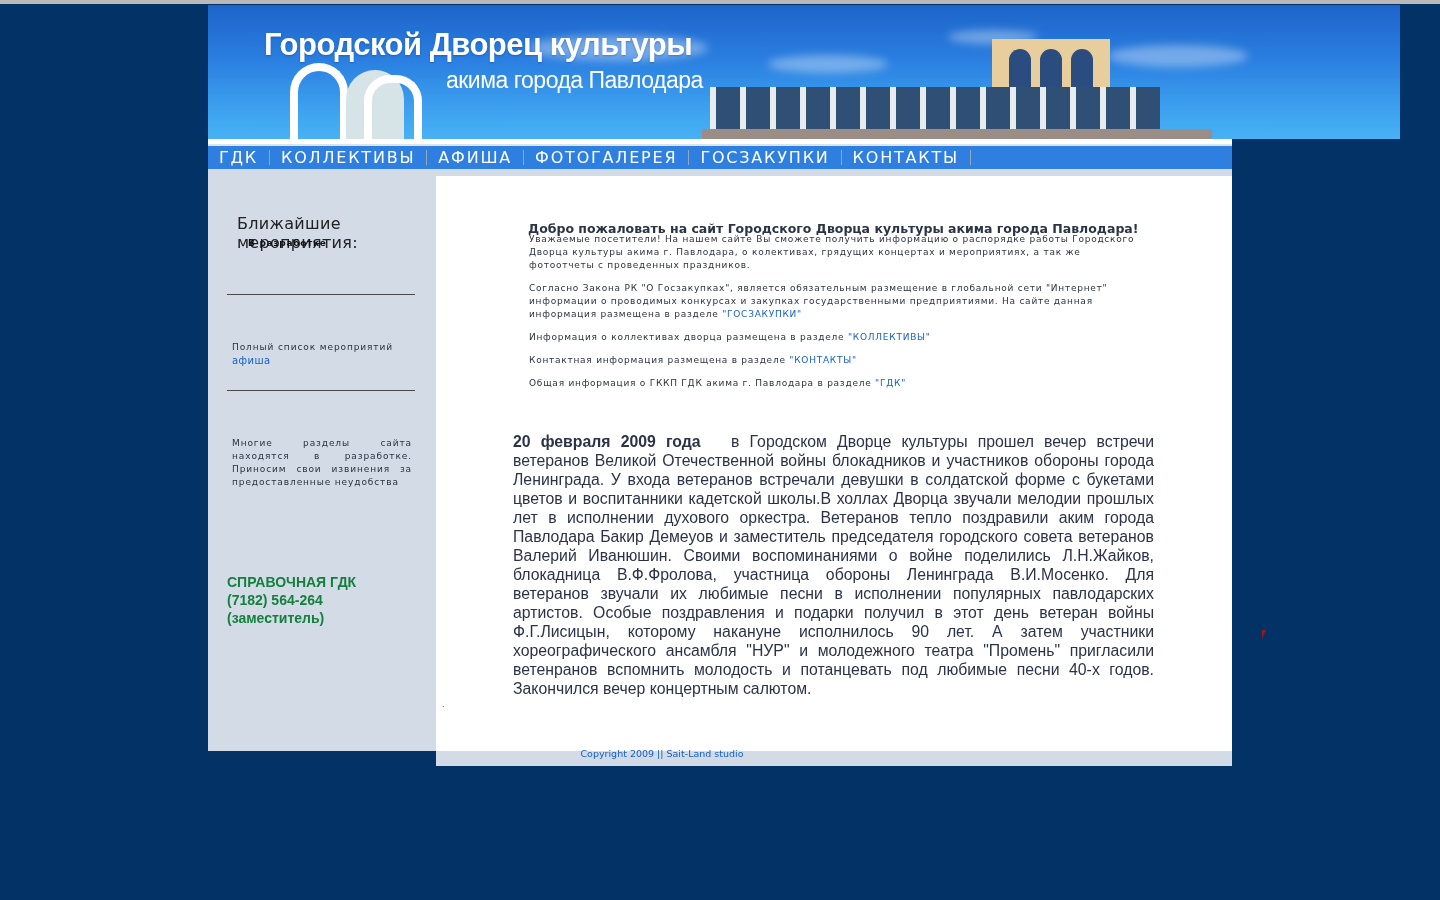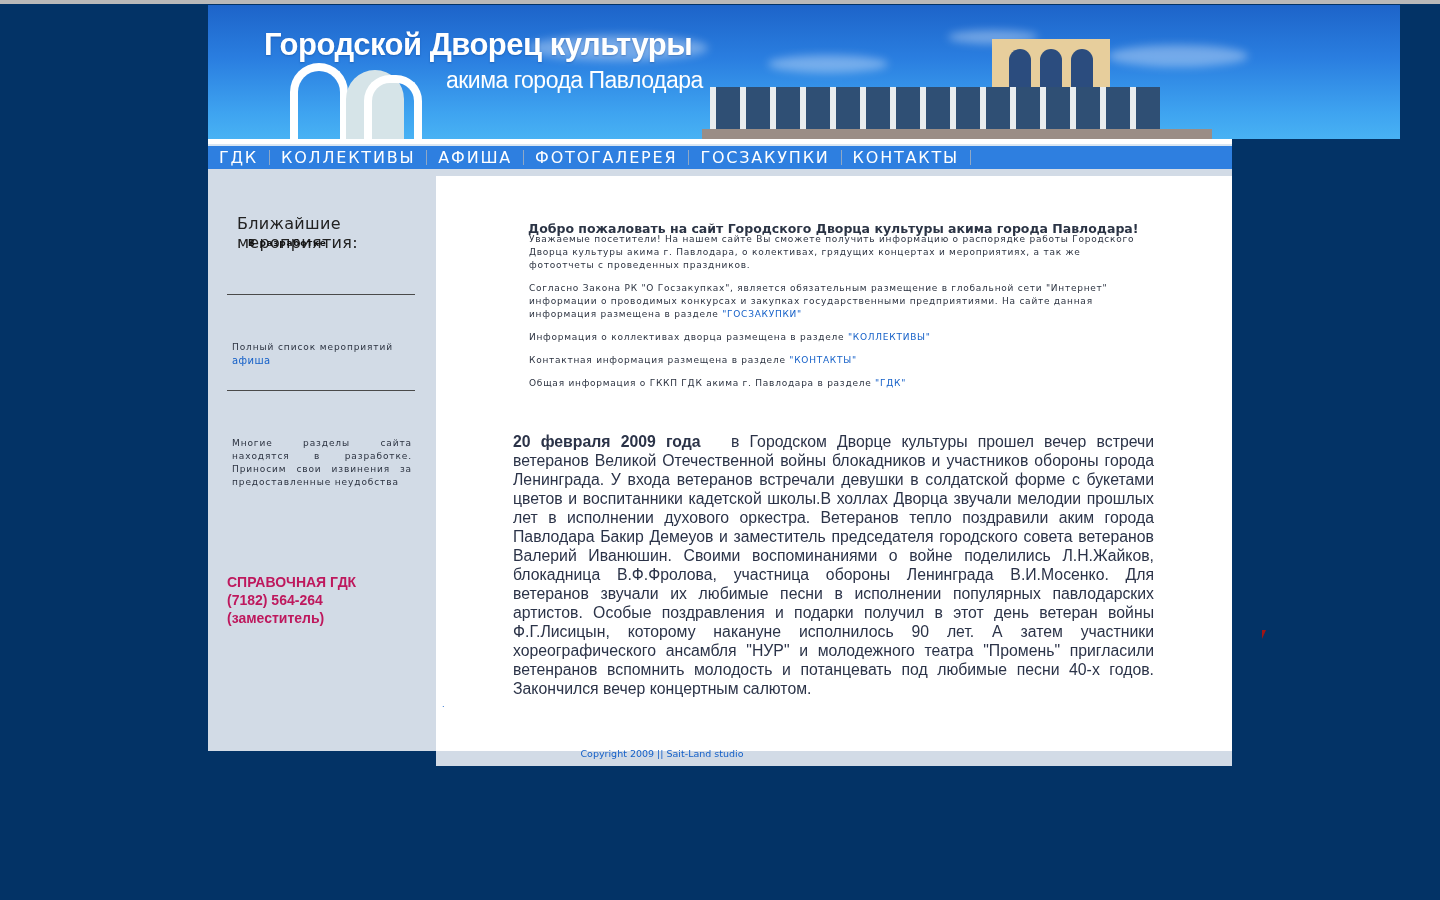--- a/index.html
+++ b/index.html
@@ -56,21 +56,21 @@
   .columns { display: flex; width: 1024px; height: 575px; }
   .sidebar { width: 228px; background: #d2dbe6; position: relative; }
   .content { width: 796px; background: #ffffff; position: relative; }
 
   .sb-heading { position: absolute; left: 29px; top: 38px; font-size: 16px; color: #222; letter-spacing: 0.3px; }
   .sb-status { position: absolute; left: 40px; top: 62px; font-size: 9px; font-weight: bold; color: #111; letter-spacing: 0.7px; }
   .sb-hr { position: absolute; left: 19px; width: 188px; height: 1px; background: #4a4a4a; }
   .sb-text { position: absolute; left: 24px; font-size: 9px; color: #2b3240; letter-spacing: 0.9px; line-height: 13px; }
   .sb-link { color: #1560c8; text-decoration: none; cursor: pointer; display: block; letter-spacing: 0.4px; font-size: 10px; }
   .sb-note { position: absolute; left: 24px; top: 261px; width: 180px; font-size: 9px; color: #2b3240; letter-spacing: 0.9px; line-height: 13px; text-align: justify; }
-  .sb-phone { position: absolute; left: 19px; top: 397px; font-family: "Liberation Sans", sans-serif; font-weight: bold; font-size: 14px; line-height: 18px; color: #be185d; }
+  .sb-phone { position: absolute; left: 19px; top: 397px; font-family: "Liberation Sans", sans-serif; font-weight: bold; font-size: 14px; line-height: 18px; color: #15803d; }
 
   .welcome-title { position: absolute; left: 92px; top: 29px; font-size: 12.5px; font-weight: bold; color: #2b3445; white-space: nowrap; margin-top: 16px; }
   .para { position: absolute; left: 93px; width: 612px; font-size: 9px; color: #2b3240; letter-spacing: 0.75px; line-height: 13px; }
   .para a { color: #1560c8; text-decoration: none; cursor: pointer; }
   .news {
     position: absolute; left: 77px; top: 256px; width: 641px;
     font-family: "Liberation Sans", sans-serif; font-size: 15.8px; line-height: 19px;
     color: #2b3348; text-align: justify;
   }
   .news b { font-weight: bold; }

